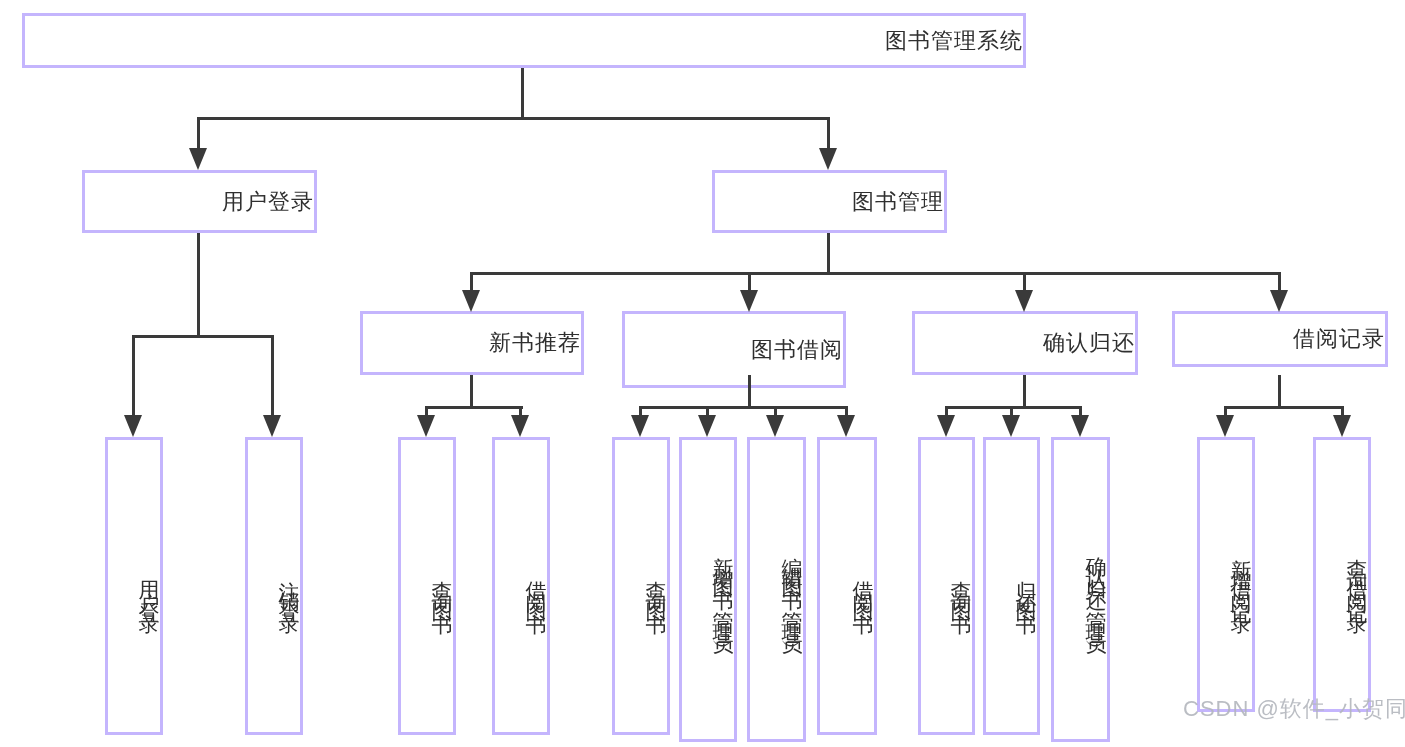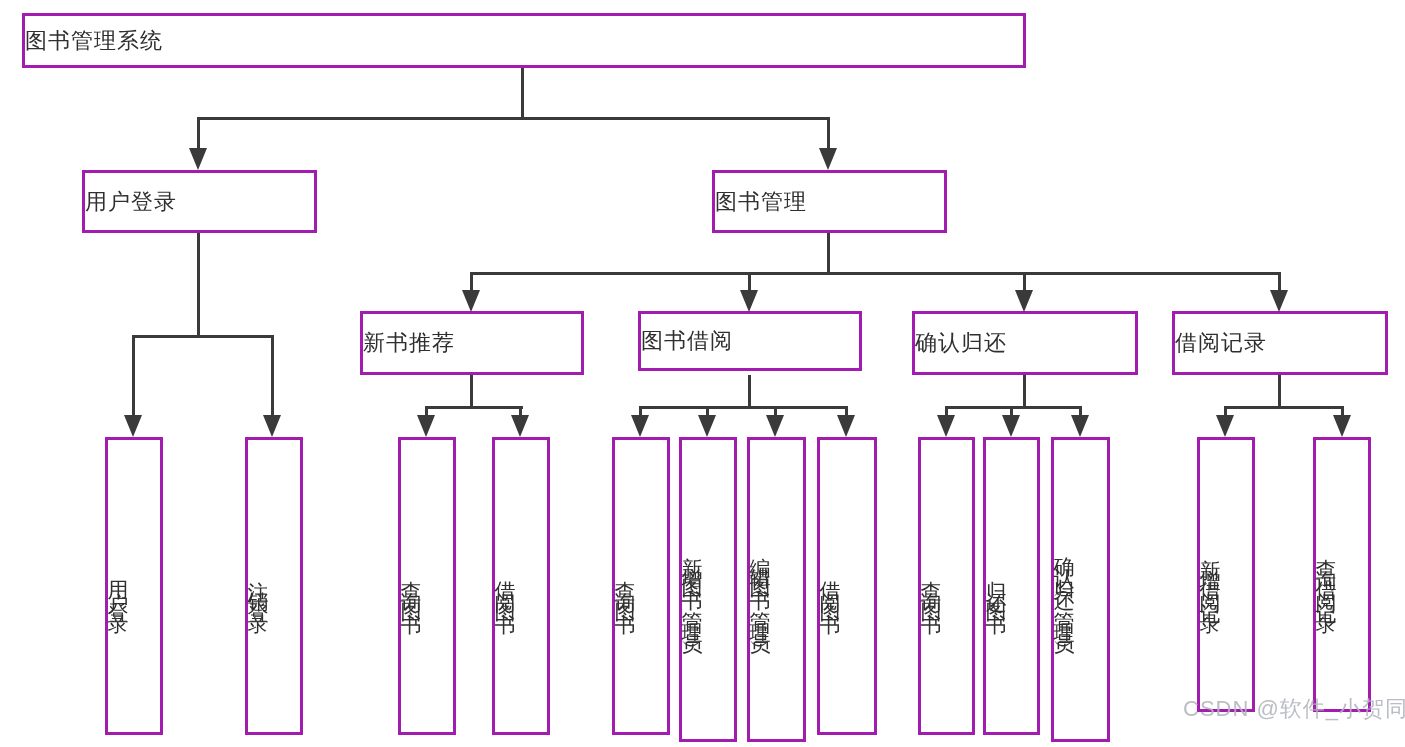--- a/index.html
+++ b/index.html
@@ -1,22 +1,22 @@
 <!DOCTYPE html>
 <html><head>
 <meta charset="utf-8">
 <style>
   html,body{margin:0;padding:0;background:#ffffff;}
   body{width:1405px;height:747px;overflow:hidden;font-family:"Liberation Sans",sans-serif;}
   .canvas{position:relative;width:1405px;height:747px;background:#ffffff;}
   .box{
     position:absolute;
-    border:3px solid #a21caf;
+    border:3px solid #c4b5fd;
     background:#ffffff;
-    display:flex;align-items:center;justify-content:flex-start;
+    display:flex;align-items:center;justify-content:flex-end;
     box-sizing:border-box;
     color:#2f2f2f;
   }
   .hbox span{font-size:22px;letter-spacing:1px;white-space:nowrap;}
   .vbox span{
     writing-mode:vertical-rl;
     text-orientation:mixed;
     font-size:21px;
     letter-spacing:11px;
     line-height:1;
@@ -51,29 +51,29 @@
   </div>
 
   <div class="box hbox" style="left:360px;top:311px;width:224px;height:64px">
     <span>新书推荐</span>
   </div>
 
   <div class="box hbox" style="left:712px;top:170px;width:235px;height:63px">
     <span>图书管理</span>
   </div>
 
-  <div class="box hbox" style="left:638px;top:311px;width:224px;height:60px">
+  <div class="box hbox" style="left:622px;top:311px;width:224px;height:77px">
     <span>图书借阅</span>
   </div>
 
   <div class="box hbox" style="left:912px;top:311px;width:226px;height:64px">
     <span>确认归还</span>
   </div>
 
-  <div class="box hbox" style="left:1172px;top:311px;width:216px;height:64px">
+  <div class="box hbox" style="left:1172px;top:311px;width:216px;height:56px">
     <span>借阅记录</span>
   </div>
 
   <div class="box vbox" style="left:105px;top:437px;width:58px;height:298px">
     <span>用户登录</span>
   </div>
 
   <div class="box vbox" style="left:245px;top:437px;width:58px;height:298px">
     <span>注销登录</span>
   </div>

